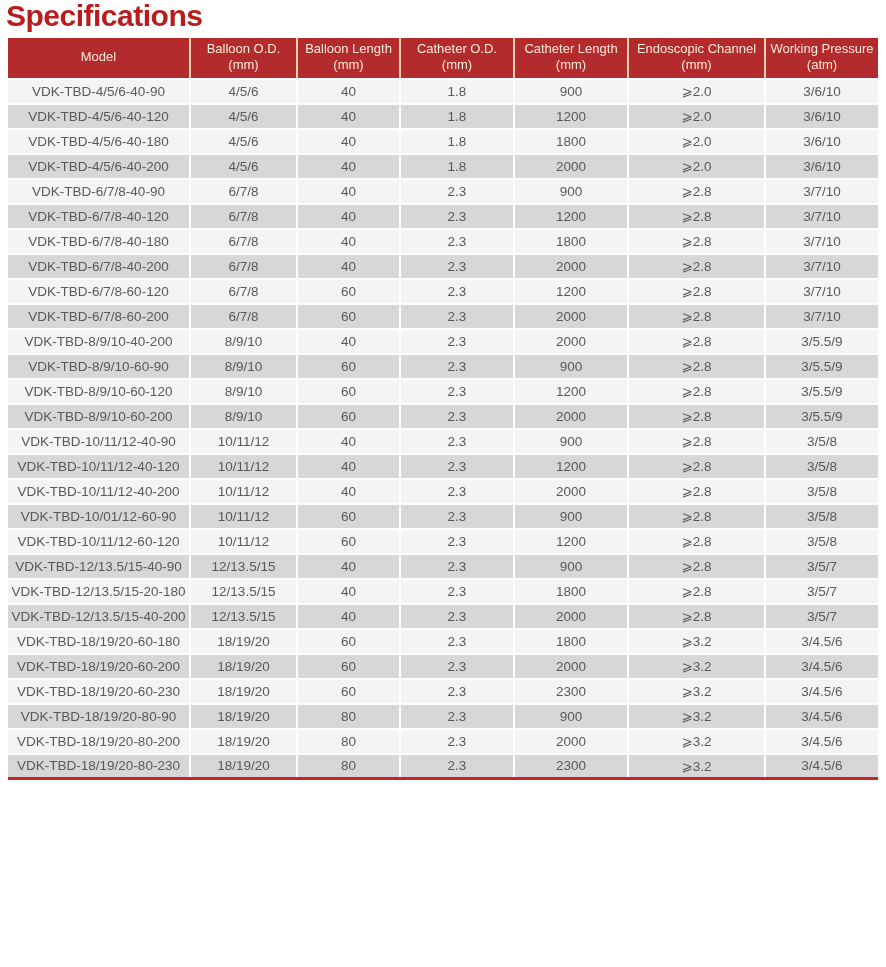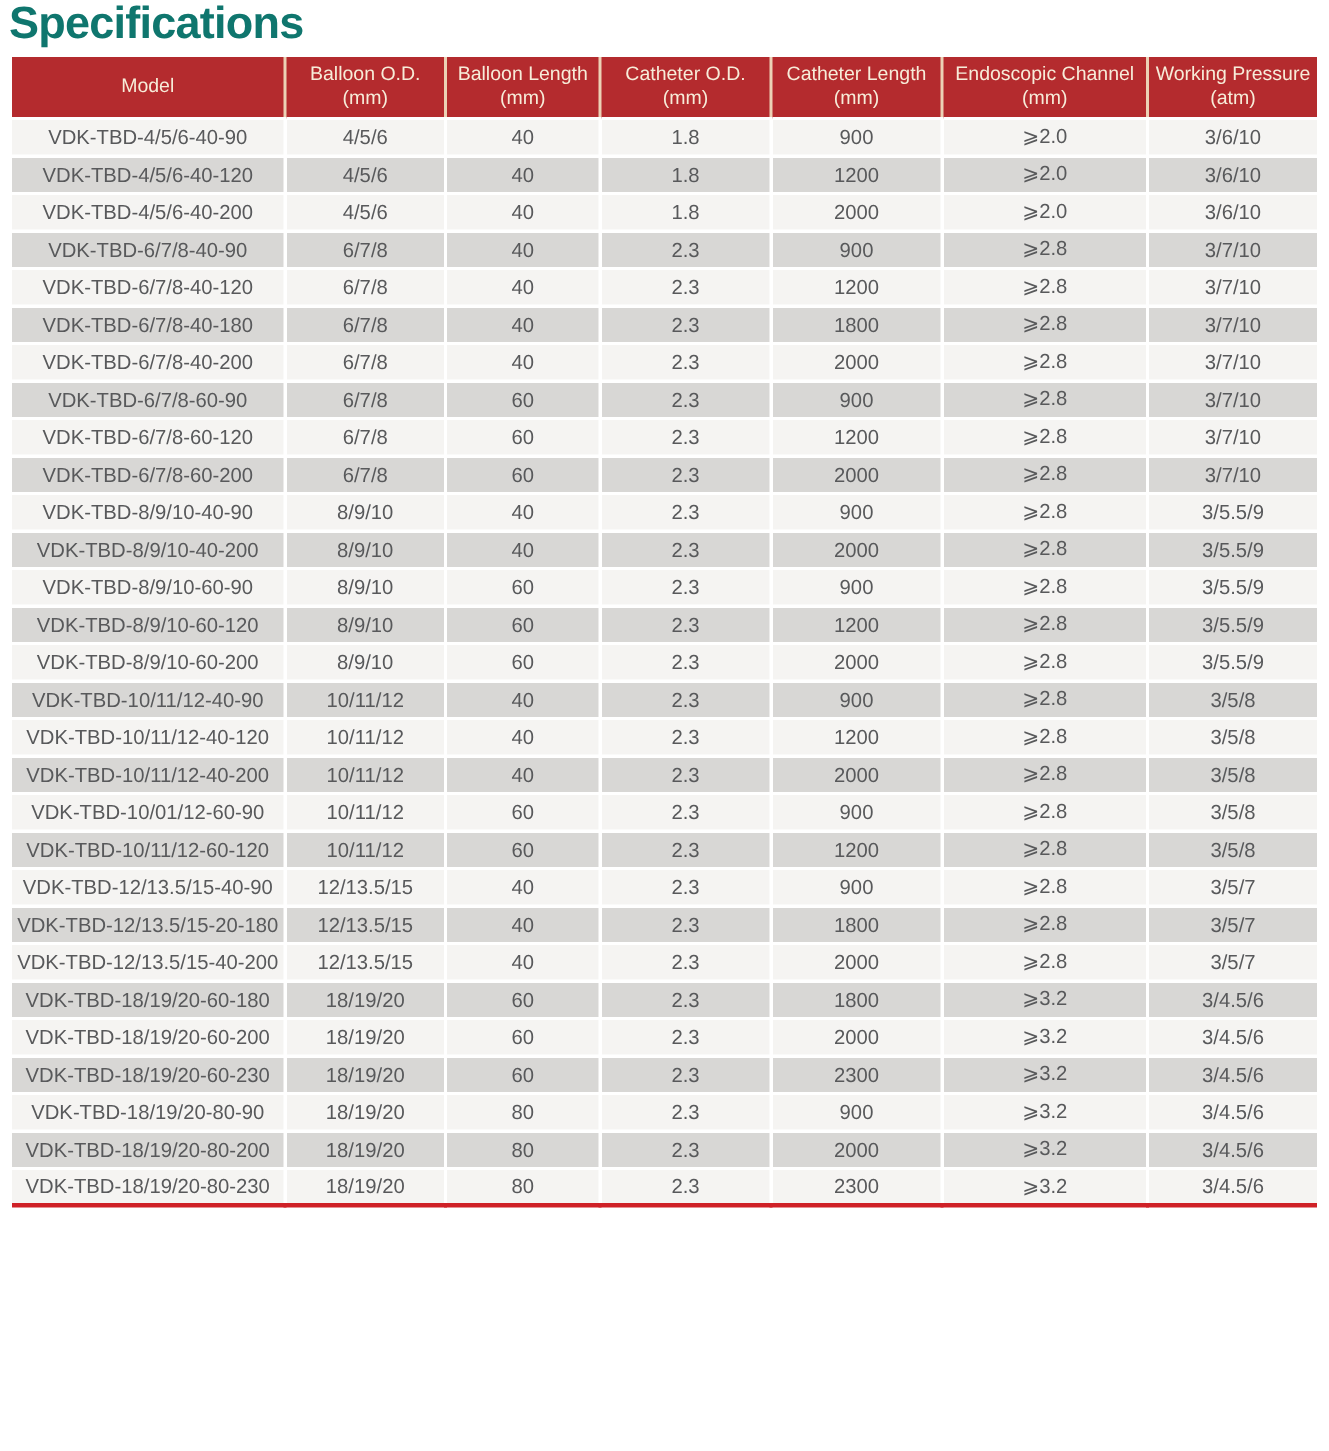--- a/index.html
+++ b/index.html
@@ -10,21 +10,21 @@
     width: 886px;
     font-family: "Liberation Sans", "DejaVu Sans", sans-serif;
   }
   .page {
     width: 886px;
     height: 967px;
     padding: 0 8px;
     overflow: hidden;
   }
   .page-title {
-    color: #0f766e;
+    color: #b91c1c;
     font-size: 30px;
     font-weight: 800;
     letter-spacing: -0.5px;
     margin: 1px 0 7px -2px;
     line-height: 1.0;
   }
   table.spec-table {
     width: 870px;
     table-layout: fixed;
     border-collapse: collapse;
@@ -123,20 +123,29 @@
         <tr>
           <td>VDK-TBD-4/5/6-40-120</td>
           <td>4/5/6</td>
           <td>40</td>
           <td>1.8</td>
           <td>1200</td>
           <td>⩾2.0</td>
           <td>3/6/10</td>
         </tr>
         <tr>
+          <td>VDK-TBD-4/5/6-40-180</td>
+          <td>4/5/6</td>
+          <td>40</td>
+          <td>1.8</td>
+          <td>1800</td>
+          <td>⩾2.0</td>
+          <td>3/6/10</td>
+        </tr>
+        <tr>
           <td>VDK-TBD-4/5/6-40-200</td>
           <td>4/5/6</td>
           <td>40</td>
           <td>1.8</td>
           <td>2000</td>
           <td>⩾2.0</td>
           <td>3/6/10</td>
         </tr>
         <tr>
           <td>VDK-TBD-6/7/8-40-90</td>
@@ -168,54 +177,36 @@
         <tr>
           <td>VDK-TBD-6/7/8-40-200</td>
           <td>6/7/8</td>
           <td>40</td>
           <td>2.3</td>
           <td>2000</td>
           <td>⩾2.8</td>
           <td>3/7/10</td>
         </tr>
         <tr>
-          <td>VDK-TBD-6/7/8-60-90</td>
-          <td>6/7/8</td>
-          <td>60</td>
-          <td>2.3</td>
-          <td>900</td>
-          <td>⩾2.8</td>
-          <td>3/7/10</td>
-        </tr>
-        <tr>
           <td>VDK-TBD-6/7/8-60-120</td>
           <td>6/7/8</td>
           <td>60</td>
           <td>2.3</td>
           <td>1200</td>
           <td>⩾2.8</td>
           <td>3/7/10</td>
         </tr>
         <tr>
           <td>VDK-TBD-6/7/8-60-200</td>
           <td>6/7/8</td>
           <td>60</td>
           <td>2.3</td>
           <td>2000</td>
           <td>⩾2.8</td>
           <td>3/7/10</td>
-        </tr>
-        <tr>
-          <td>VDK-TBD-8/9/10-40-90</td>
-          <td>8/9/10</td>
-          <td>40</td>
-          <td>2.3</td>
-          <td>900</td>
-          <td>⩾2.8</td>
-          <td>3/5.5/9</td>
         </tr>
         <tr>
           <td>VDK-TBD-8/9/10-40-200</td>
           <td>8/9/10</td>
           <td>40</td>
           <td>2.3</td>
           <td>2000</td>
           <td>⩾2.8</td>
           <td>3/5.5/9</td>
         </tr>

